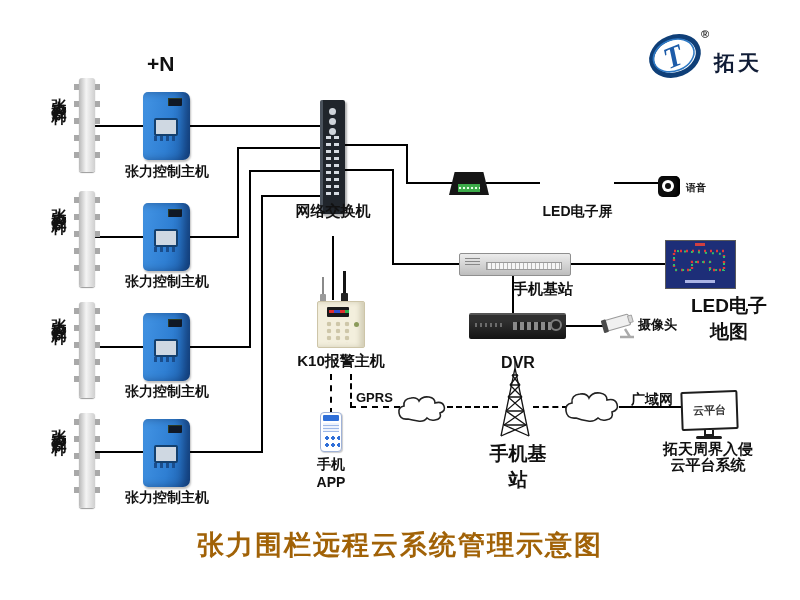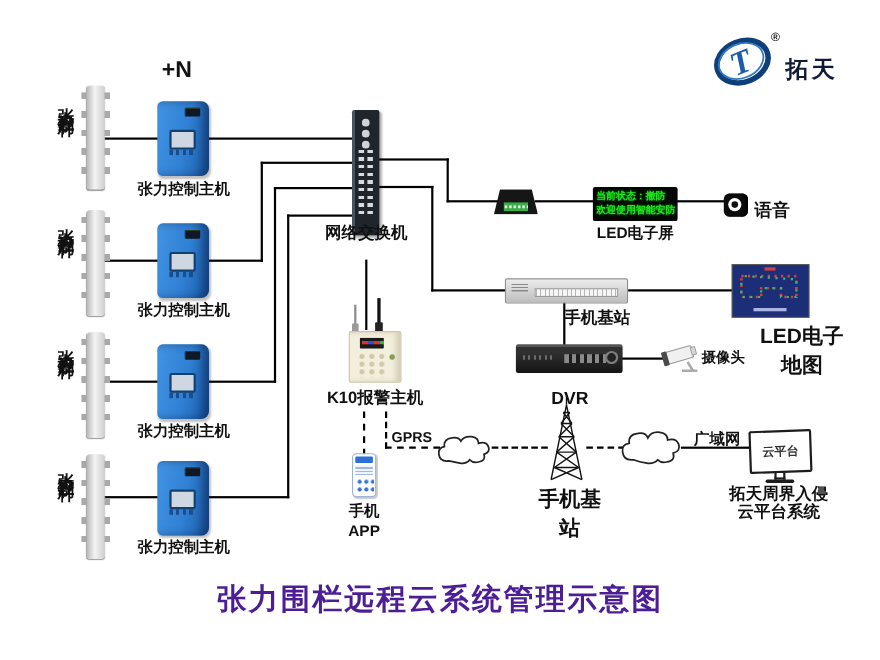--- a/index.html
+++ b/index.html
@@ -8,21 +8,21 @@
   
   .ln{position:absolute;z-index:1;}
   .ln.h{height:2px;background:#000;}
   .ln.v{width:2px;background:#000;}
   .ln.dh{height:0;border-top:2px dashed #000;background:none;}
   .ln.dv{width:0;border-left:2px dashed #000;background:none;}
   
   .lbl{position:absolute;z-index:3;font-weight:700;color:#111;white-space:nowrap;}
   .center{text-align:center;white-space:normal;}
   .vtext{writing-mode:vertical-rl;text-orientation:upright;letter-spacing:3px;line-height:16px;}
-  .title{color:#4c1d95;letter-spacing:2px;}
+  .title{color:#a16207;letter-spacing:2px;}
   
   .pole{position:absolute;z-index:2;width:16px;border-radius:3px;
         background:linear-gradient(90deg,#b9b9b9,#f4f4f4 45%,#cfcfcf);box-shadow:0 1px 1px #999;}
   .pole::before,.pole::after{content:"";position:absolute;top:6px;bottom:6px;width:5px;
         background:repeating-linear-gradient(180deg,#a9a9a9 0 6px,transparent 6px 17px);}
   .pole::before{left:-5px;}
   .pole::after{right:-5px;}
   
   .host{position:absolute;z-index:2;width:47px;height:68px;border-radius:5px 7px 7px 5px;
         background:linear-gradient(100deg,#4394e4 0%,#2f7fd3 55%,#1a5aa6 100%);
@@ -190,30 +190,26 @@
     <div class="tops"></div>
       <div class="ports"></div>
       <div class="ports2"></div>
   </div>
   <div class="lbl center" style="left:291px;top:202px;width:84px;font-size:15px">网络交换机</div>
 
   <div class="ledctrl" style="left:449px;top:172px">
       <div class="grn"></div>
     </div>
 
-  <div class="ledscr" style="left:539px;top:170px">
-    <div>当前状态：撤防</div>
-    <div>欢迎使用智能安防</div>
-  </div>
   <div class="lbl center" style="left:539px;top:203px;width:77px;font-size:14px">LED电子屏</div>
 
   <div class="speaker" style="left:658px;top:176px">
       <div class="ring"></div>
     </div>
-  <div class="lbl" style="left:686px;top:181px;font-size:16px">语音</div>
+  <div class="lbl" style="left:686px;top:181px;font-size:10px">语音</div>
 
   <div class="module" style="left:459px;top:253px">
       <div class="mk"></div>
       <div class="slot"></div>
     </div>
   <div class="lbl" style="left:513px;top:280px;font-size:15px">手机基站</div>
 
   <svg style="left:665px;top:240px" width="71" height="49" viewBox="0 0 71 49">
     <rect x="0.5" y="0.5" width="70" height="48" fill="#1d2e78" stroke="#5a5a5a" stroke-width="1"></rect>
     <polyline points="9,11 59,11 59,30 45,30 45,22 27,22 27,30 9,30 9,11" fill="none" stroke="#e23838" stroke-width="2.4" stroke-dasharray="2 4"></polyline>

